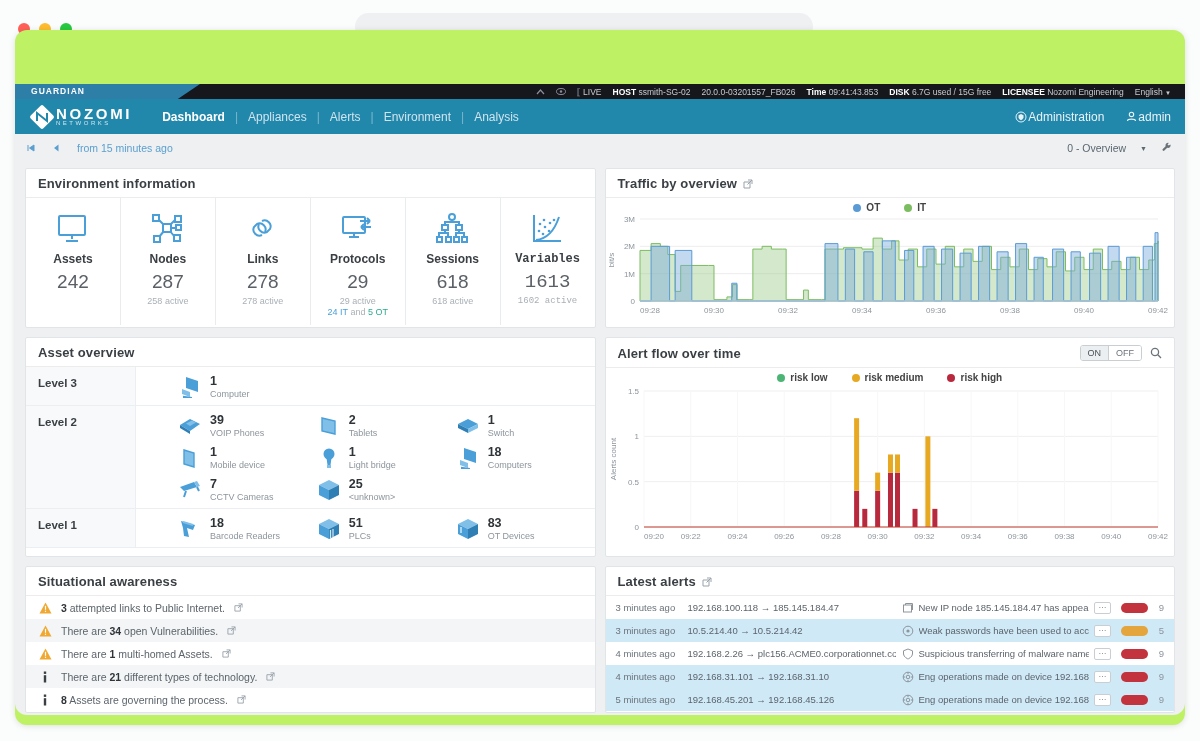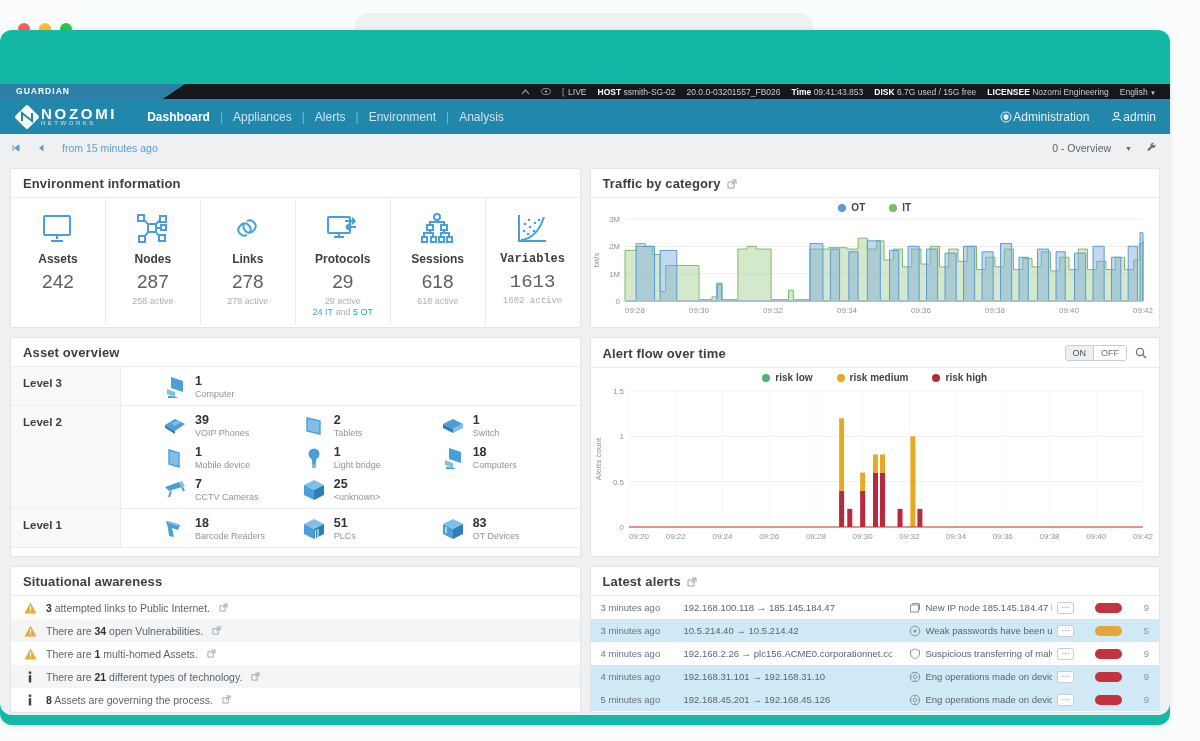--- a/index.html
+++ b/index.html
@@ -1,19 +1,19 @@
 <!DOCTYPE html>
 <html><head>
 <meta charset="utf-8">
 <style>
   * { margin:0; padding:0; box-sizing:border-box; }
   html,body { width:1200px; height:741px; overflow:hidden; background:#fbfcfc;
     font-family:"Liberation Sans", sans-serif; }
-  .browser { position:absolute; left:0; top:30px; width:1170px; height:695px;
-    background:#14b8a6; border-radius:12px; box-shadow:0 1px 6px rgba(0,0,0,.12); }
+  .browser { position:absolute; left:15px; top:30px; width:1170px; height:695px;
+    background:#bef264; border-radius:12px; box-shadow:0 1px 6px rgba(0,0,0,.12); }
   .chrome-dots { position:absolute; left:18px; top:23px; display:flex; gap:9px; }
   .dot { width:12px; height:12px; border-radius:50%; }
   .url-pill { position:absolute; left:355px; top:13px; width:458px; height:27px;
     background:#eef0f2; border-radius:14px; }
   .app { position:absolute; left:0; top:54px; width:1170px; height:631px; overflow:hidden;
     border-radius:0 0 12px 12px; }
   
   .statusbar { height:15px; background:#15171c; color:#c7cbd1; font-size:8.5px;
     display:flex; align-items:center; position:relative; }
   .guardian-tab { background:#2d7fa8; color:#fff; font-weight:bold; font-size:8.5px;
@@ -71,21 +71,21 @@
   .aitem .cnt { font-size:12.5px; font-weight:bold; color:#2f3438; line-height:12px; }
   .aitem .nm { font-size:9px; color:#8d959c; margin-top:2px; }
   
   .sit-body { height:calc(100% - 31px); }
   .sit-row { display:flex; align-items:center; gap:9px; height:23px; padding:0 12px; font-size:10.5px; color:#5c646b; }
   .sit-row:nth-child(even) { background:#f3f5f6; }
   .sit-row b { color:#2f3438; }
   .sit-ic { width:14px; text-align:center; flex:none; display:inline-flex; justify-content:center; }
   
   .al-body { height:calc(100% - 31px); }
-  .al-row { display:flex; align-items:center; height:23px; padding:0 10px; font-size:9.5px; color:#5c646b; gap:17px; }
+  .al-row { display:flex; align-items:center; height:23px; padding:0 10px; font-size:9.5px; color:#5c646b; gap:6px; }
   .al-row.hl { background:#cfe9f7; }
   .al-time { width:66px; flex:none; color:#6b737a; }
   .al-route { width:208px; flex:none; white-space:nowrap; overflow:hidden; }
   .al-desc { flex:1; white-space:nowrap; overflow:hidden; text-overflow:clip; display:flex; align-items:center; gap:5px; min-width:0; }
   .al-desc .txt { overflow:hidden; white-space:nowrap; min-width:0; }
   .more-box { flex:none; width:17px; height:12px; border:1px solid #c9ced2; background:#fff; border-radius:2px;
     font-size:8px; line-height:10px; text-align:center; color:#888; }
   .sev-badge { flex:none; width:27px; height:10px; border-radius:5px; margin-left:4px; }
   .al-score { flex:none; width:10px; text-align:right; color:#8d959c; font-size:9.5px; }
   
@@ -285,21 +285,21 @@
               </div>
               <div class="lbl">Variables</div>
               <div class="val">1613</div>
               <div class="act">1602 active</div>
             </div>
           </div>
     </div>
 
     <div class="panel">
       <div class="panel-hd">
-        <span class="panel-title">Traffic by category</span>
+        <span class="panel-title">Traffic by overview</span>
         <span class="extlink">
           <svg width="10" height="10" viewBox="0 0 10 10">
                 <path d="M1 3 H7 V9 H1 Z" fill="none" stroke="#9aa3ab"></path>
                 <path d="M5 1 H9 V5 M9 1 L4.5 5.5" fill="none" stroke="#9aa3ab"></path>
               </svg>
         </span>
       </div>
       <div class="legend" id="traffic-legend">
             <span class="li"><span class="dotc" style="background:#5b9bd5"></span>OT</span>
             <span class="li"><span class="dotc" style="background:#7dbd62"></span>IT</span>

